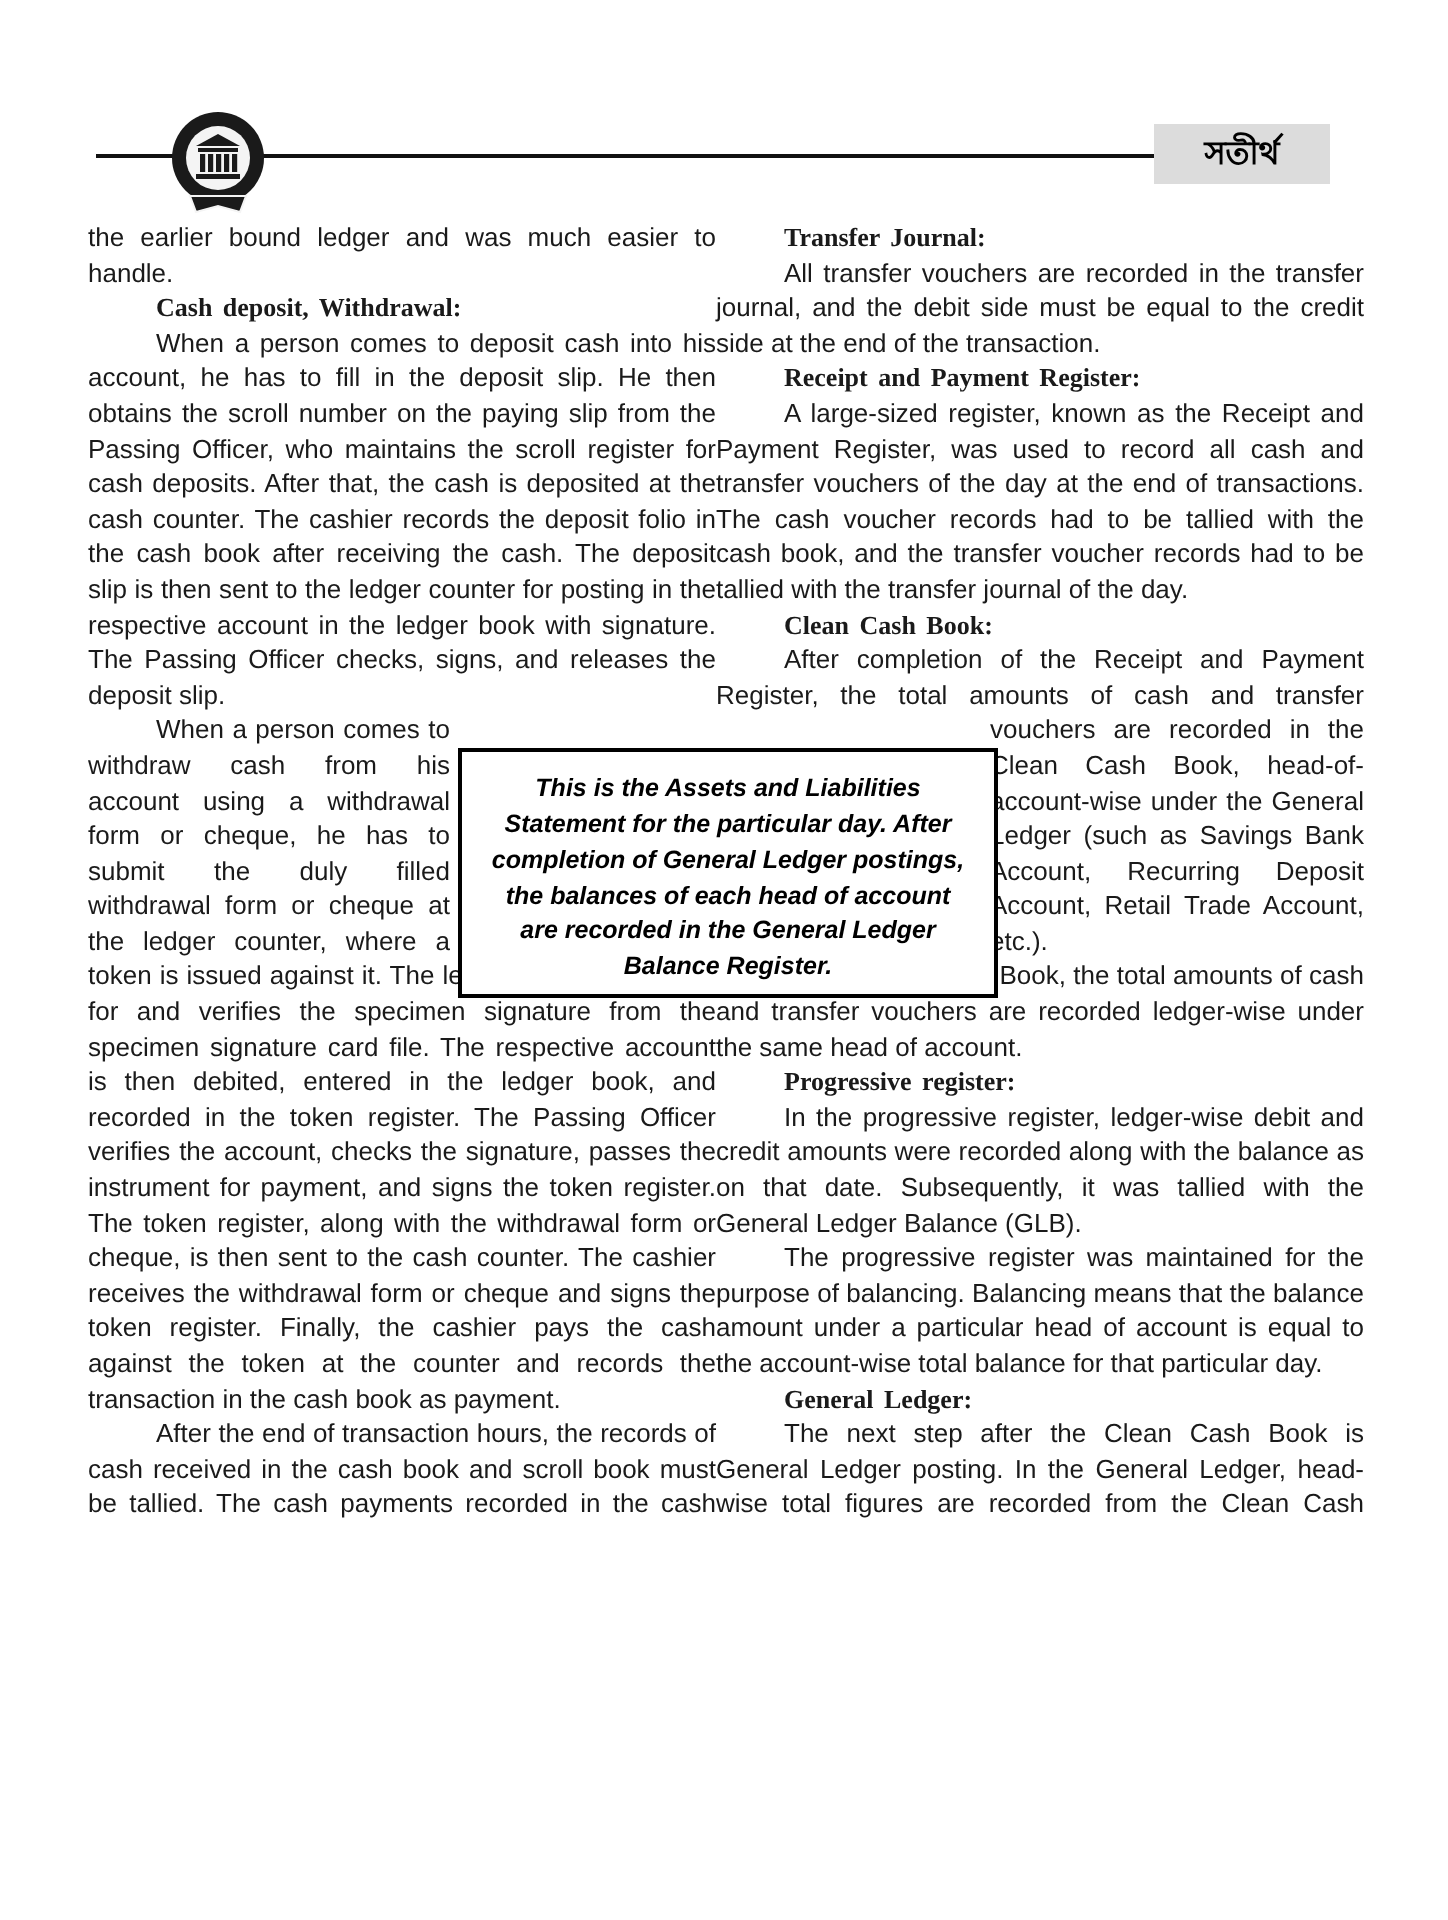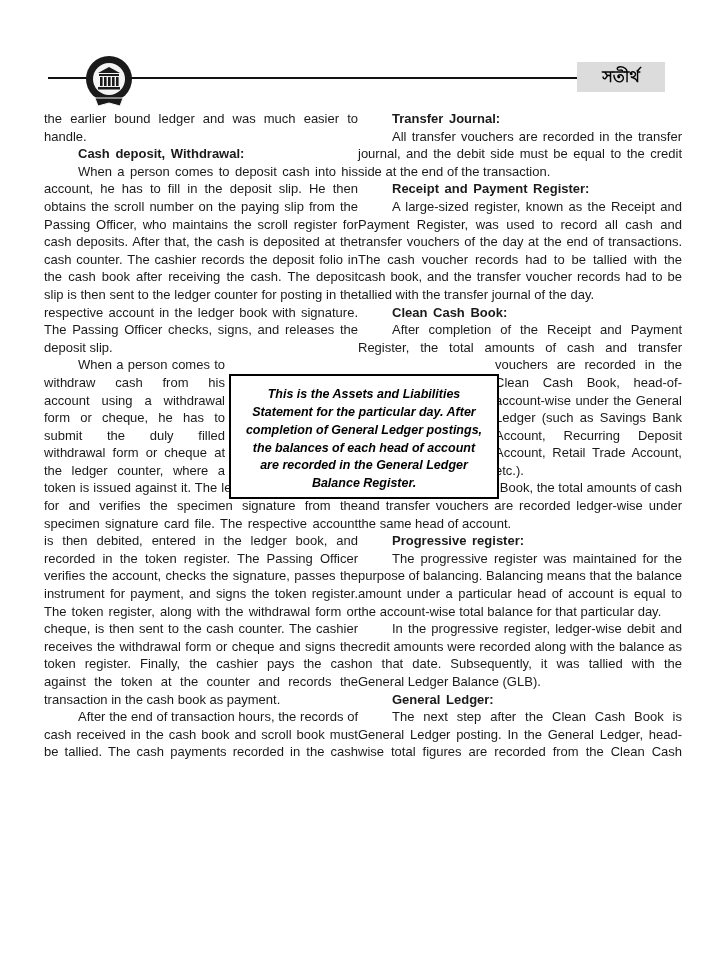--- a/index.html
+++ b/index.html
@@ -38,21 +38,21 @@
   .col {
     text-align: justify;
     font-size: 13px; line-height: 17.6px;
   }
   .col-left  { width: 314px; }
   .col-right { width: 324px; }
   .col p { margin: 0; text-indent: 34px; }
   .col p.cont { text-indent: 0; }
   .col h3 {
     margin: 0; font-size: 13px; line-height: 17.6px;
-    text-indent: 34px; font-weight: bold; word-spacing: 2px;
+    text-indent: 34px; font-weight: bold; word-spacing: 2px; font-family: Liberation Serif, serif;
   }
   .spacer-right { float: right; width: 133px; height: 123px; }
   .spacer-left  { float: left;  width: 137px; height: 123px; }
 
   
   .callout {
     position: absolute; left: 229px; top: 374px;
     width: 270px; height: 125px;
     border: 2px solid #000000; background: #ffffff;
     display: flex; align-items: flex-end; justify-content: center;
@@ -113,22 +113,22 @@
 
     <div class="col col-right">
       <h3>Transfer Journal:</h3>
       <p>All transfer vouchers are recorded in the transfer journal, and the debit side must be equal to the credit side at the end of the transaction.</p>
       <h3>Receipt and Payment Register:</h3>
       <p>A large-sized register, known as the Receipt and Payment Register, was used to record all cash and transfer vouchers of the day at the end of transactions. The cash voucher records had to be tallied with the cash book, and the transfer voucher records had to be tallied with the transfer journal of the day.</p>
       <h3>Clean Cash Book:</h3>
       <p><span>After completion of the Receipt and Payment Register, the total amounts of cash and transfer</span> <span class="spacer-left"></span><span>vouchers are recorded in the Clean Cash Book, head-of-account-wise under the General Ledger (such as Savings Bank Account, Recurring Deposit Account, Retail Trade Account, etc.).</span></p>
       <p>In the Clean Cash Book, the total amounts of cash and transfer vouchers are recorded ledger-wise under the same head of account.</p>
       <h3>Progressive register:</h3>
+      <p>In the progressive register, ledger-wise debit and credit amounts were recorded along with the balance as on that date. Subsequently, it was tallied with the General Ledger Balance (GLB).</p>
       <p>The progressive register was maintained for the purpose of balancing. Balancing means that the balance amount under a particular head of account is equal to the account-wise total balance for that particular day.</p>
-      <p>In the progressive register, ledger-wise debit and credit amounts were recorded along with the balance as on that date. Subsequently, it was tallied with the General Ledger Balance (GLB).</p>
       <h3>General Ledger:</h3>
       <p>The next step after the Clean Cash Book is General Ledger posting. In the General Ledger, head-wise total figures are recorded from the Clean Cash Book.</p>
       <h3>General Ledger Balance:</h3>
     </div>
 
   </div>
 
   <div class="callout">
     <p>This is the Assets and Liabilities Statement for the particular day. After completion of General Ledger postings, the balances of each head of account are recorded in the General Ledger Balance Register.</p>
   </div>

